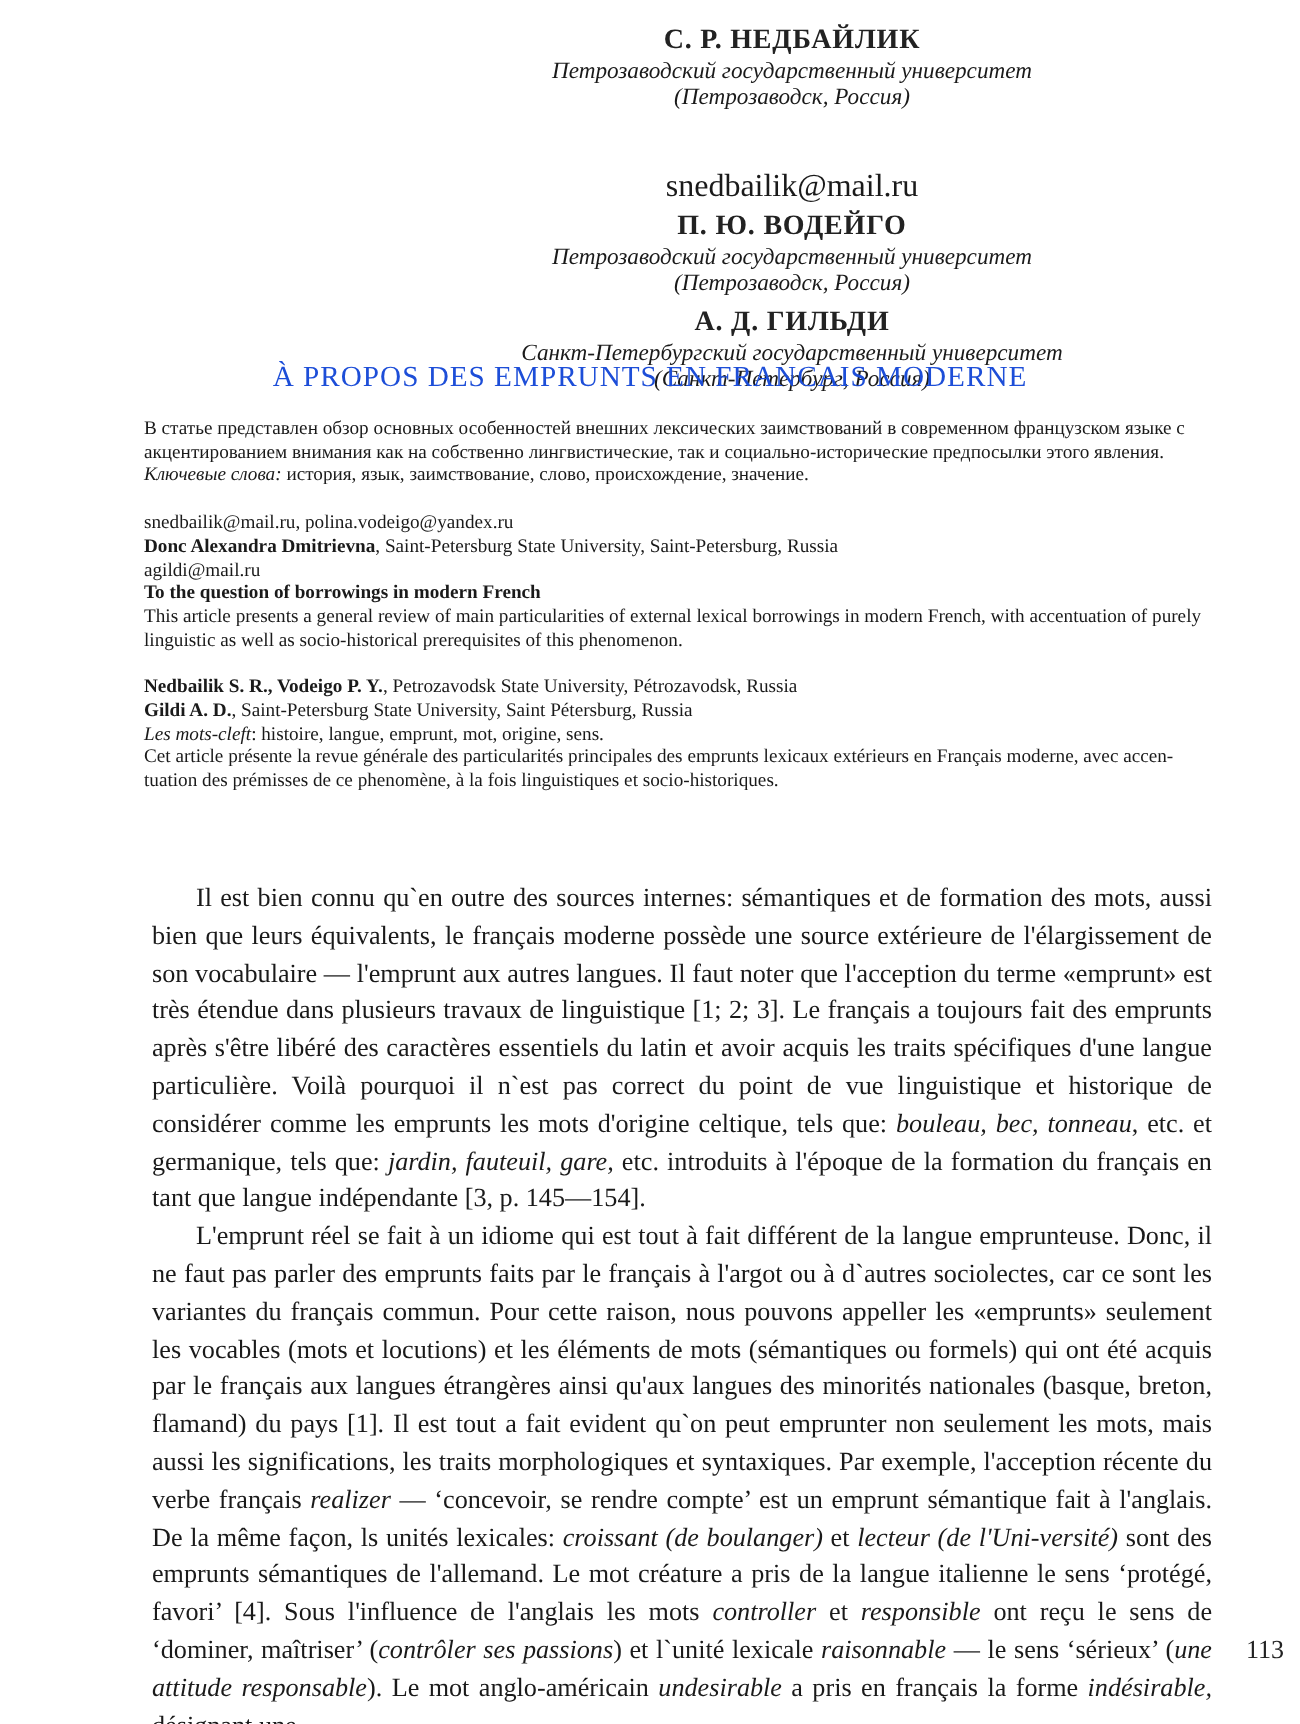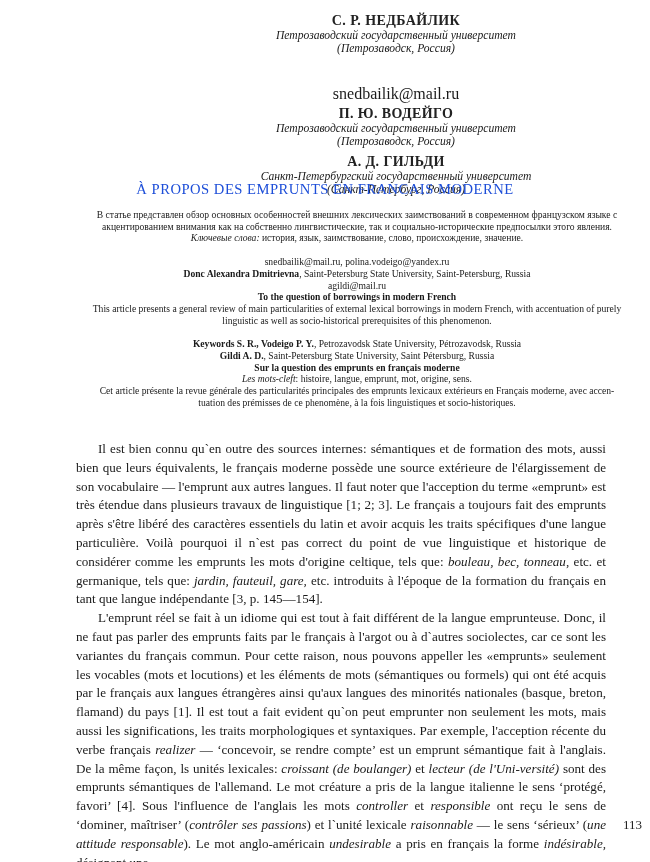--- a/index.html
+++ b/index.html
@@ -17,22 +17,22 @@
   }
   .author-aff { font-style: italic; font-size: 11.6px; line-height: 13px; }
   .author-email { font-size: 16px; line-height: 13px; margin-top: 32px; }
 
   .title {
     position: absolute; top: 181px; left: 0; width: 650px; text-align: center;
     font-weight: normal; font-size: 14.6px; letter-spacing: 0.5px; color: #1d4ed8;
   }
 
   .abstracts {
-    position: absolute; left: 92px; top: 209px; width: 530px;
-    font-size: 9.6px; line-height: 11.7px; text-align: center;
+    position: absolute; left: 72px; top: 209px; width: 530px;
+    font-size: 9.6px; line-height: 11.7px;
   }
   .abstracts p { margin: 0; }
   .abstracts .gap { height: 12px; }
   .b { font-weight: bold; }
   .i { font-style: italic; }
 
   .body-text {
     position: absolute; left: 76px; top: 440px; width: 530px;
     font-size: 13.1px; line-height: 18.8px; text-align: justify;
   }
@@ -74,23 +74,22 @@
   <div class="gap"></div>
   <div>
     <p>snedbailik@mail.ru, polina.vodeigo@yandex.ru</p>
     <p><span class="b">Donc Alexandra Dmitrievna</span><span>, Saint-Petersburg State University, Saint-Petersburg, Russia</span></p>
     <p>agildi@mail.ru</p>
     <p class="b">To the question of borrowings in modern French</p>
     <p>This article presents a general review of main particularities of external lexical borrowings in modern French, with accentuation of purely linguistic as well as socio-historical prerequisites of this phenomenon.</p>
   </div>
   <div class="gap"></div>
   <div>
-    <p><span class="b">Keywords S. R., Vodeigo P. Y.</span><span>, Petrozavodsk State University, Pétrozavodsk, Russia</span></p>
+    <p><span class="b">Nedbailik S. R., Vodeigo P. Y.</span><span>, Petrozavodsk State University, Pétrozavodsk, Russia</span></p>
     <p><span class="b">Gildi A. D.</span><span>, Saint-Petersburg State University, Saint Pétersburg, Russia</span></p>
-    <p class="b">Sur la question des emprunts en français moderne</p>
     <p><span class="i">Les mots-cleft</span><span>: histoire, langue, emprunt, mot, origine, sens.</span></p>
     <p>Cet article présente la revue générale des particularités principales des emprunts lexicaux extérieurs en Français moderne, avec accen-tuation des prémisses de ce phenomène, à la fois linguistiques et socio-historiques.</p>
   </div>
 </div>
 
 <div class="body-text">
   <p><span>Il est bien connu qu`en outre des sources internes: sémantiques et de formation des mots, aussi bien que leurs équivalents, le français moderne possède une source extérieure de l'élargissement de son vocabulaire — l'emprunt aux autres langues. Il faut noter que l'acception du terme «emprunt» est très étendue dans plusieurs travaux de linguistique [1; 2; 3]. Le français a toujours fait des emprunts après s'être libéré des caractères essentiels du latin et avoir acquis les traits spécifiques d'une langue particulière. Voilà pourquoi il n`est pas correct du point de vue linguistique et historique de considérer comme les emprunts les mots d'origine celtique, tels que: </span><span class="i">bouleau, bec, tonneau</span><span>, etc. et germanique, tels que: </span><span class="i">jardin, fauteuil, gare,</span><span> etc. introduits à l'époque de la formation du français en tant que langue indépendante [3, p. 145—154].</span></p>
   <p><span>L'emprunt réel se fait à un idiome qui est tout à fait différent de la langue emprunteuse. Donc, il ne faut pas parler des emprunts faits par le français à l'argot ou à d`autres sociolectes, car ce sont les variantes du français commun. Pour cette raison, nous pouvons appeller les «emprunts» seulement les vocables (mots et locutions) et les éléments de mots (sémantiques ou formels) qui ont été acquis par le français aux langues étrangères ainsi qu'aux langues des minorités nationales (basque, breton, flamand) du pays [1]. Il est tout a fait evident qu`on peut emprunter non seulement les mots, mais aussi les significations, les traits morphologiques et syntaxiques. Par exemple, l'acception récente du verbe français </span><span class="i">realizer</span><span> — ‘concevoir, se rendre compte’ est un emprunt sémantique fait à l'anglais. De la même façon, ls unités lexicales: </span><span class="i">croissant (de boulanger)</span><span> et </span><span class="i">lecteur (de l'Uni-versité)</span><span> sont des emprunts sémantiques de l'allemand. Le mot créature a pris de la langue italienne le sens ‘protégé, favori’ [4]. Sous l'influence de l'anglais les mots </span><span class="i">controller</span><span> et </span><span class="i">responsible</span><span> ont reçu le sens de ‘dominer, maîtriser’ (</span><span class="i">contrôler ses passions</span><span>) et l`unité lexicale </span><span class="i">raisonnable</span><span> — le sens ‘sérieux’ (</span><span class="i">une attitude responsable</span><span>). Le mot anglo-américain </span><span class="i">undesirable</span><span> a pris en français la forme </span><span class="i">indésirable,</span><span> désignant une</span></p>
 </div>
 

